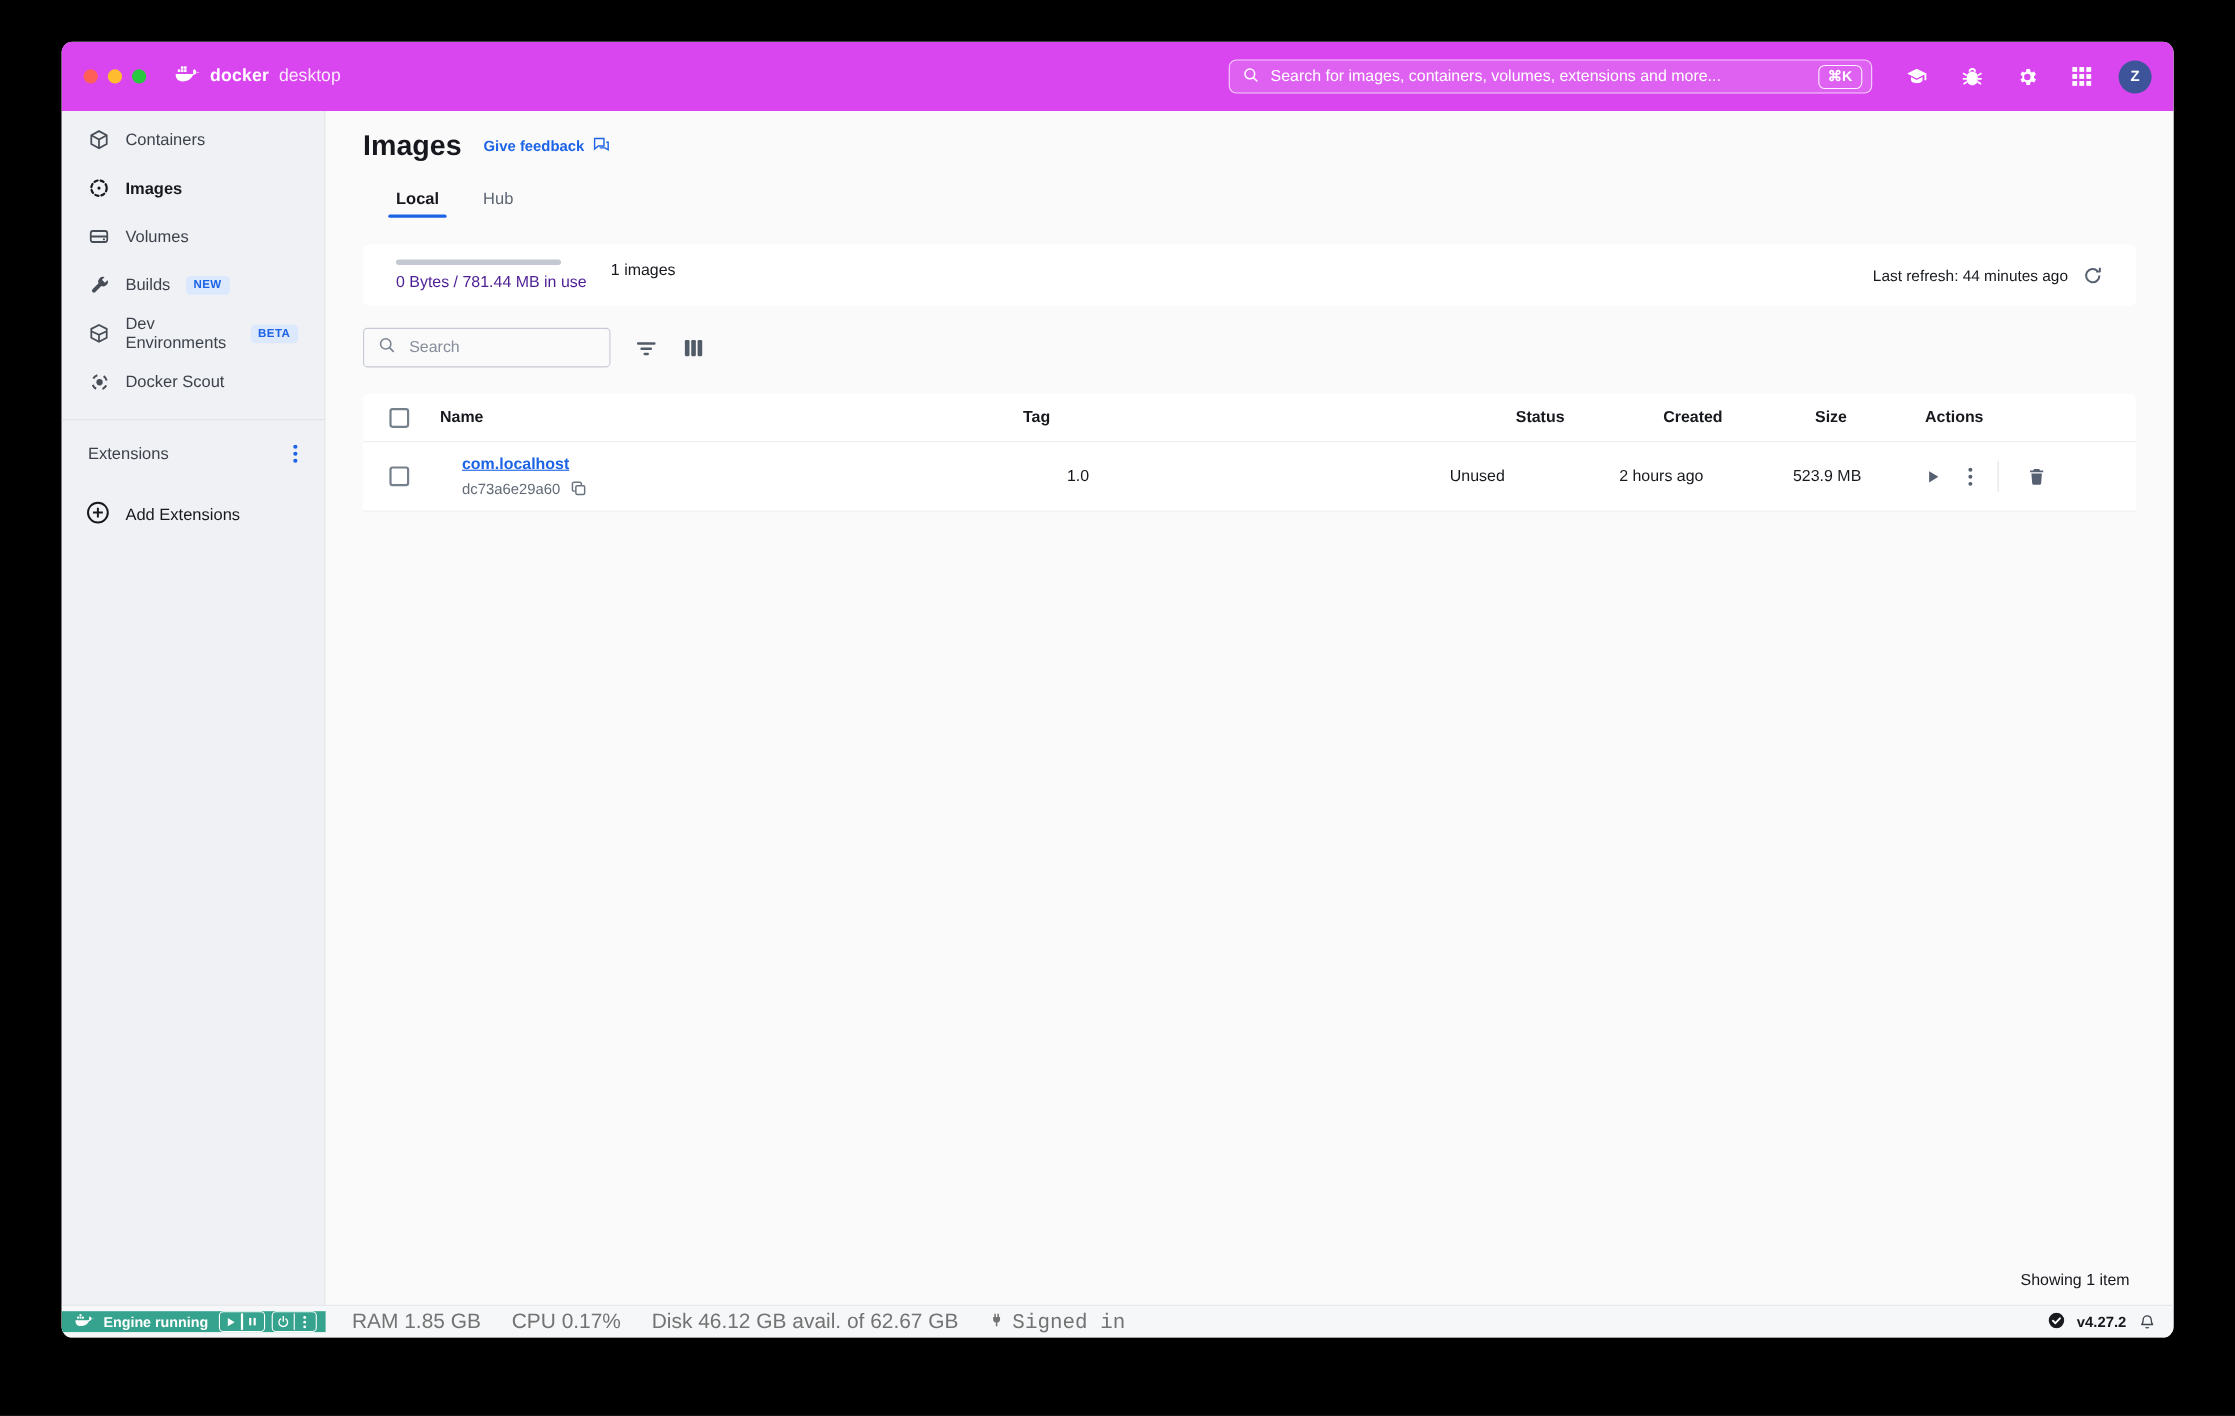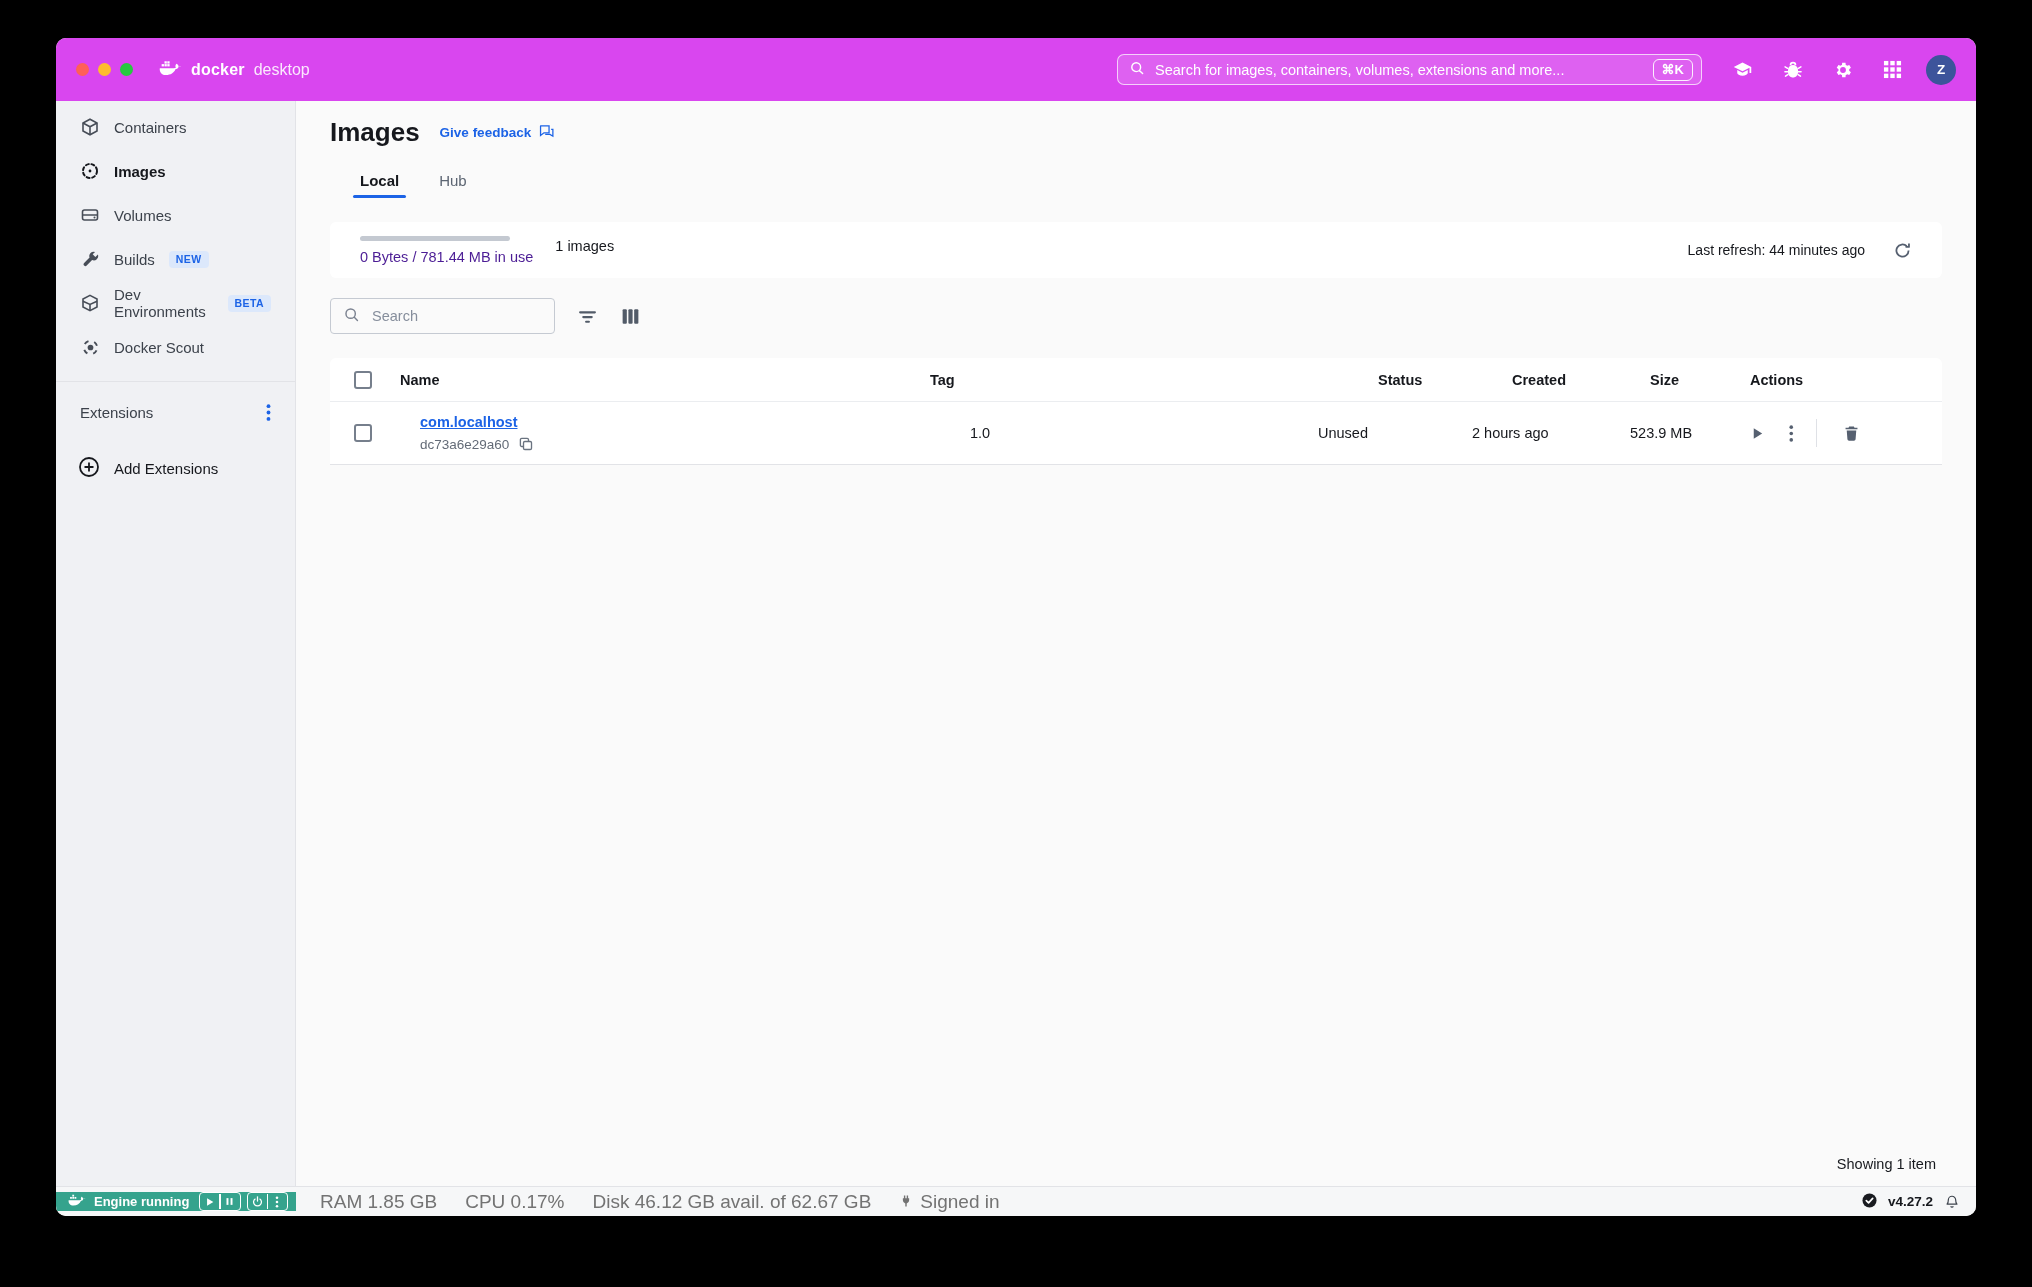--- a/index.html
+++ b/index.html
@@ -57,21 +57,21 @@
   .tab.active::after { content:""; position:absolute; left:-7px; right:-7px; bottom:0; height:3.5px;
                        background:#1c63e6; border-radius:2px; }
 
   .usage-card { margin-top:24px; background:#fff; border-radius:6px; height:56px; display:flex;
                 align-items:center; padding:0 30px; justify-content:space-between; }
   .usage-left { display:flex; align-items:center; gap:22px; }
   .usage-col { display:flex; flex-direction:column; gap:8px; }
   .progress-track { width:150px; height:5px; border-radius:3px; background:#c4c9d1; }
   .usage-text { font-size:14.5px; color:#4c1d95; }
   .count-text { font-size:14.5px; color:#16181d; position:relative; top:-4px; }
-  .usage-right { display:flex; align-items:center; gap:28px; font-size:14px; color:#16181d; }
+  .usage-right { display:flex; align-items:center; gap:13px; font-size:14px; color:#16181d; }
   .refresh-btn { color:#566070; display:flex; cursor:pointer; }
 
   .toolbar { margin-top:20px; display:flex; align-items:center; gap:22px; }
   .search-box { width:225px; height:36px; border:1px solid #c5cad2; border-radius:4px;
                 display:flex; align-items:center; padding:0 12px; gap:12px; color:#7b8290; background:transparent; }
   .search-box input { border:none; outline:none; background:transparent; font-size:14.5px; width:100%; color:#16181d; }
   .search-box input::placeholder { color:#868e9c; }
   .tool-btn { color:#525b68; display:flex; cursor:pointer; }
 
   .table-card { margin-top:24px; background:#fff; border-radius:6px 6px 0 0; border-bottom:1px solid #e2e3e7; }
@@ -94,21 +94,21 @@
 
   
   .statusbar { flex:0 0 30px; display:flex; align-items:center; background:#f6f7f8; border-top:1px solid #e2e3e7; }
   .engine { flex:0 0 240px; background:#35a38d; color:#fff; display:flex; align-items:center;
             padding:0 8px 0 12px; gap:8px; font-size:13px; font-weight:bold; }
   .engine-controls { margin-left:auto; display:flex; gap:6px; align-items:center; }
   .ctl-group { display:flex; align-items:center; border:1.5px solid #fff; border-radius:4px; height:19px; padding:0 2px; }
   .ctl { display:flex; align-items:center; justify-content:center; width:16px; height:15px; cursor:pointer; color:#fff; }
   .ctl-sep { width:1.5px; height:15px; background:#fff; margin:0 1px; }
   .status-items { display:flex; align-items:center; gap:28px; padding-left:24px; font-size:19px; color:#737373; }
-  .signed { display:flex; align-items:center; gap:7px; }
+  .signed { display:flex; align-items:center; gap:7px;font-family:Liberation Mono, monospace; }
   .status-right { margin-left:auto; display:flex; align-items:center; gap:11px; padding-right:16px;
                   font-size:13.5px; color:#16181d; font-weight:bold; }
   .bell-btn { color:#3f454e; display:flex; cursor:pointer; }
 </style>
 </head>
 <body>
 
 <div class="window">
 
   <div class="titlebar">

